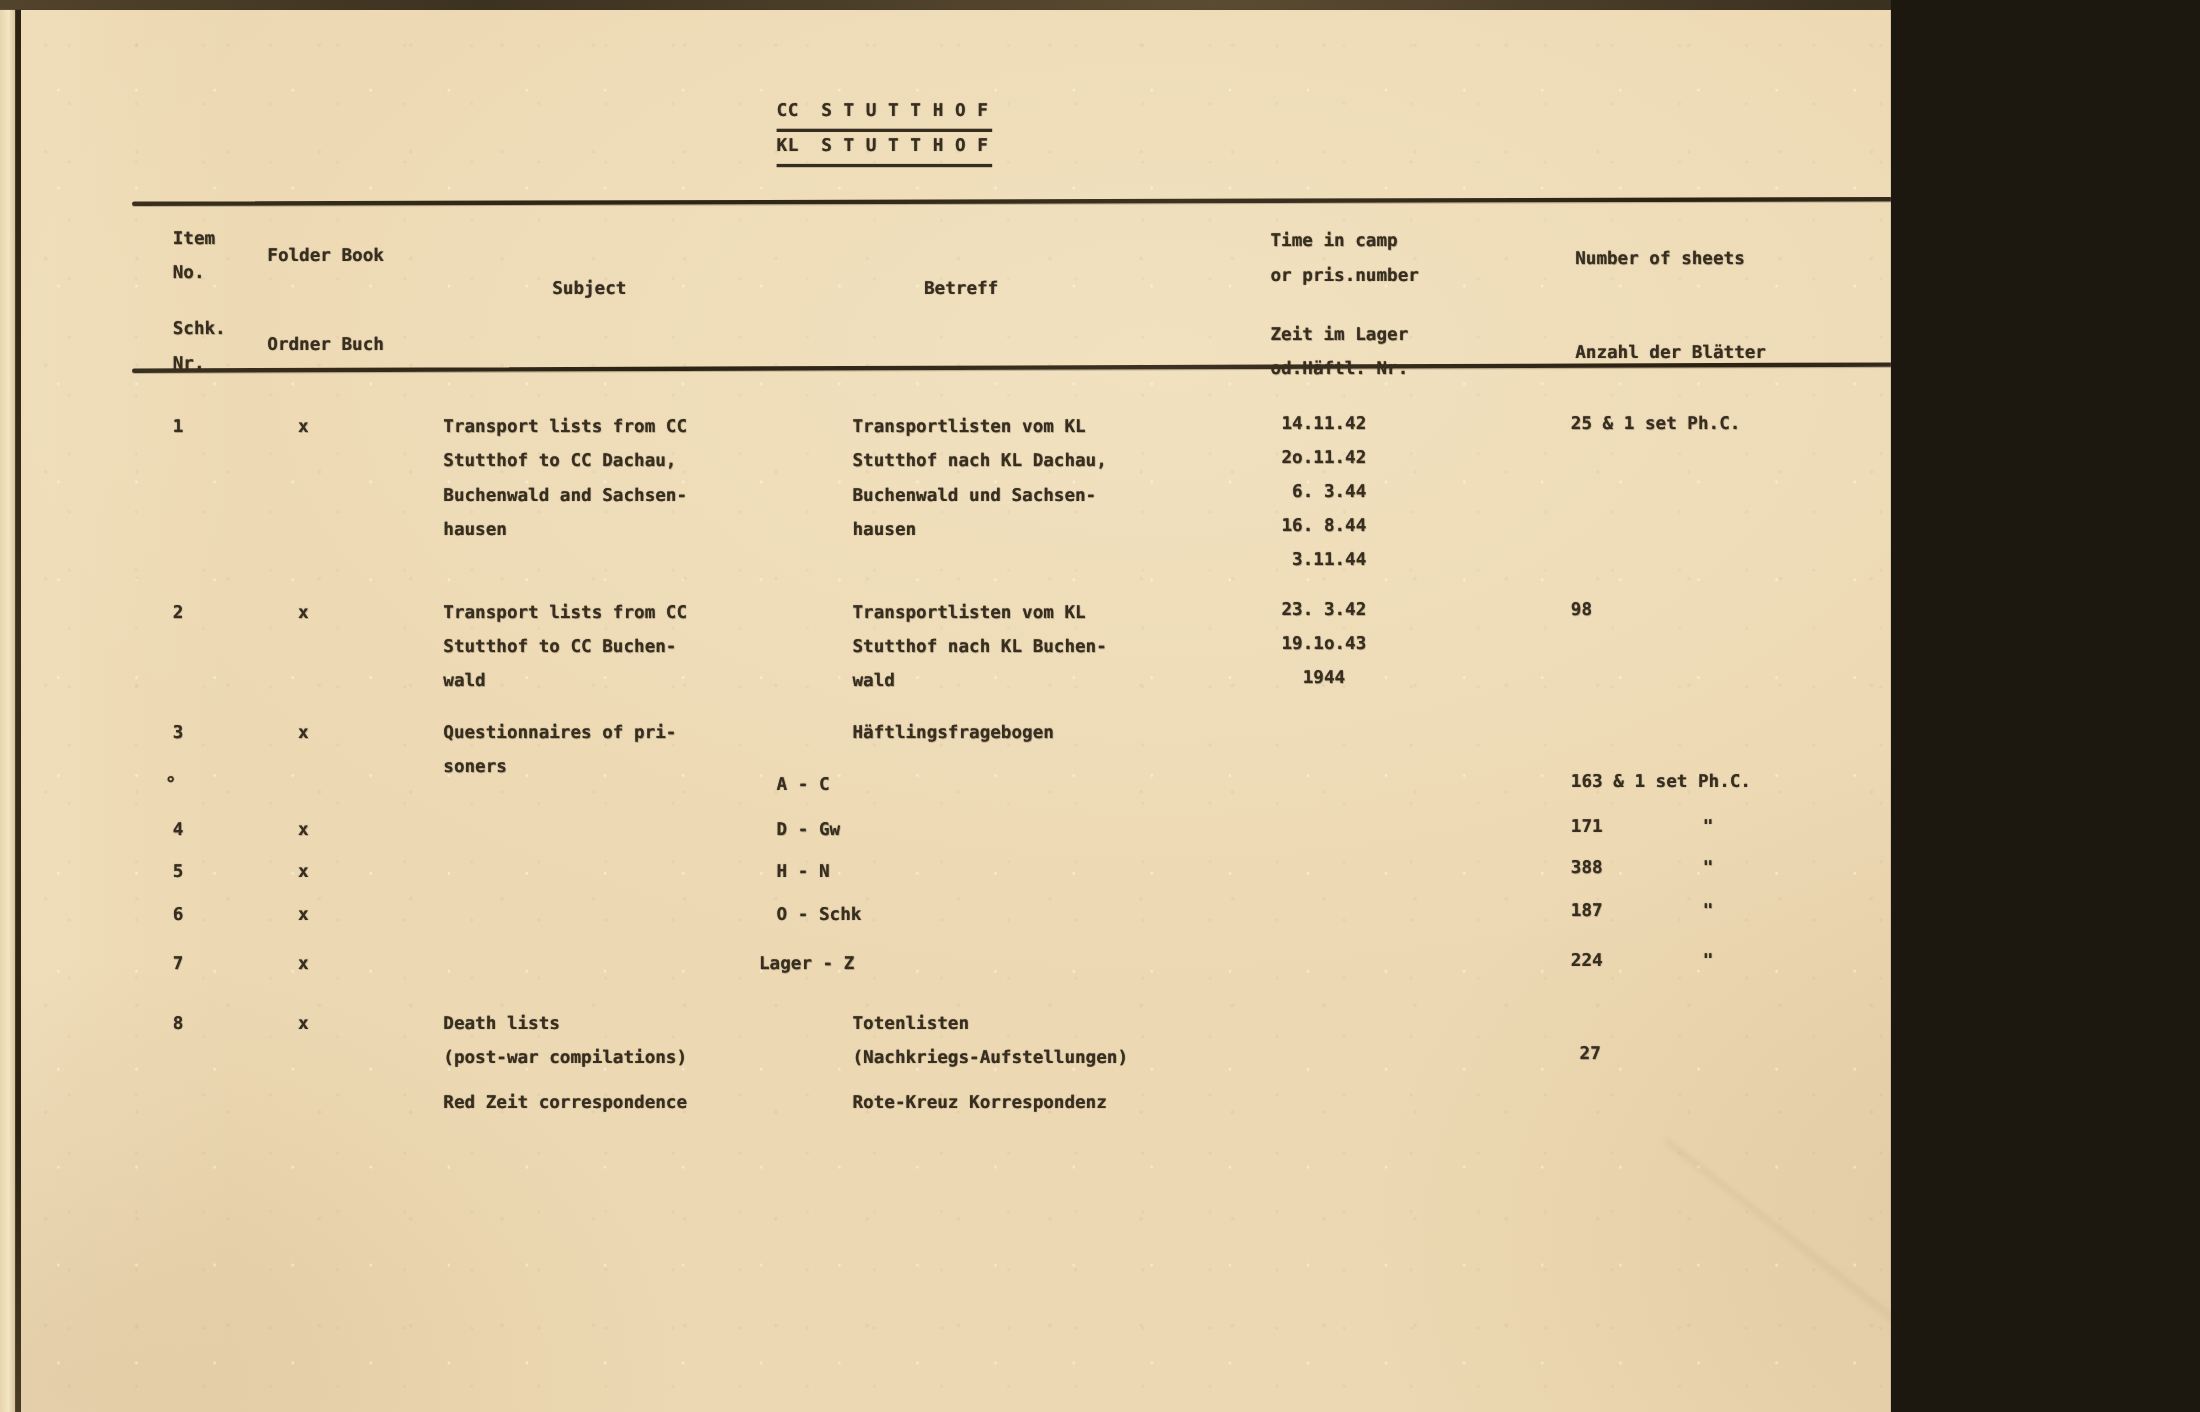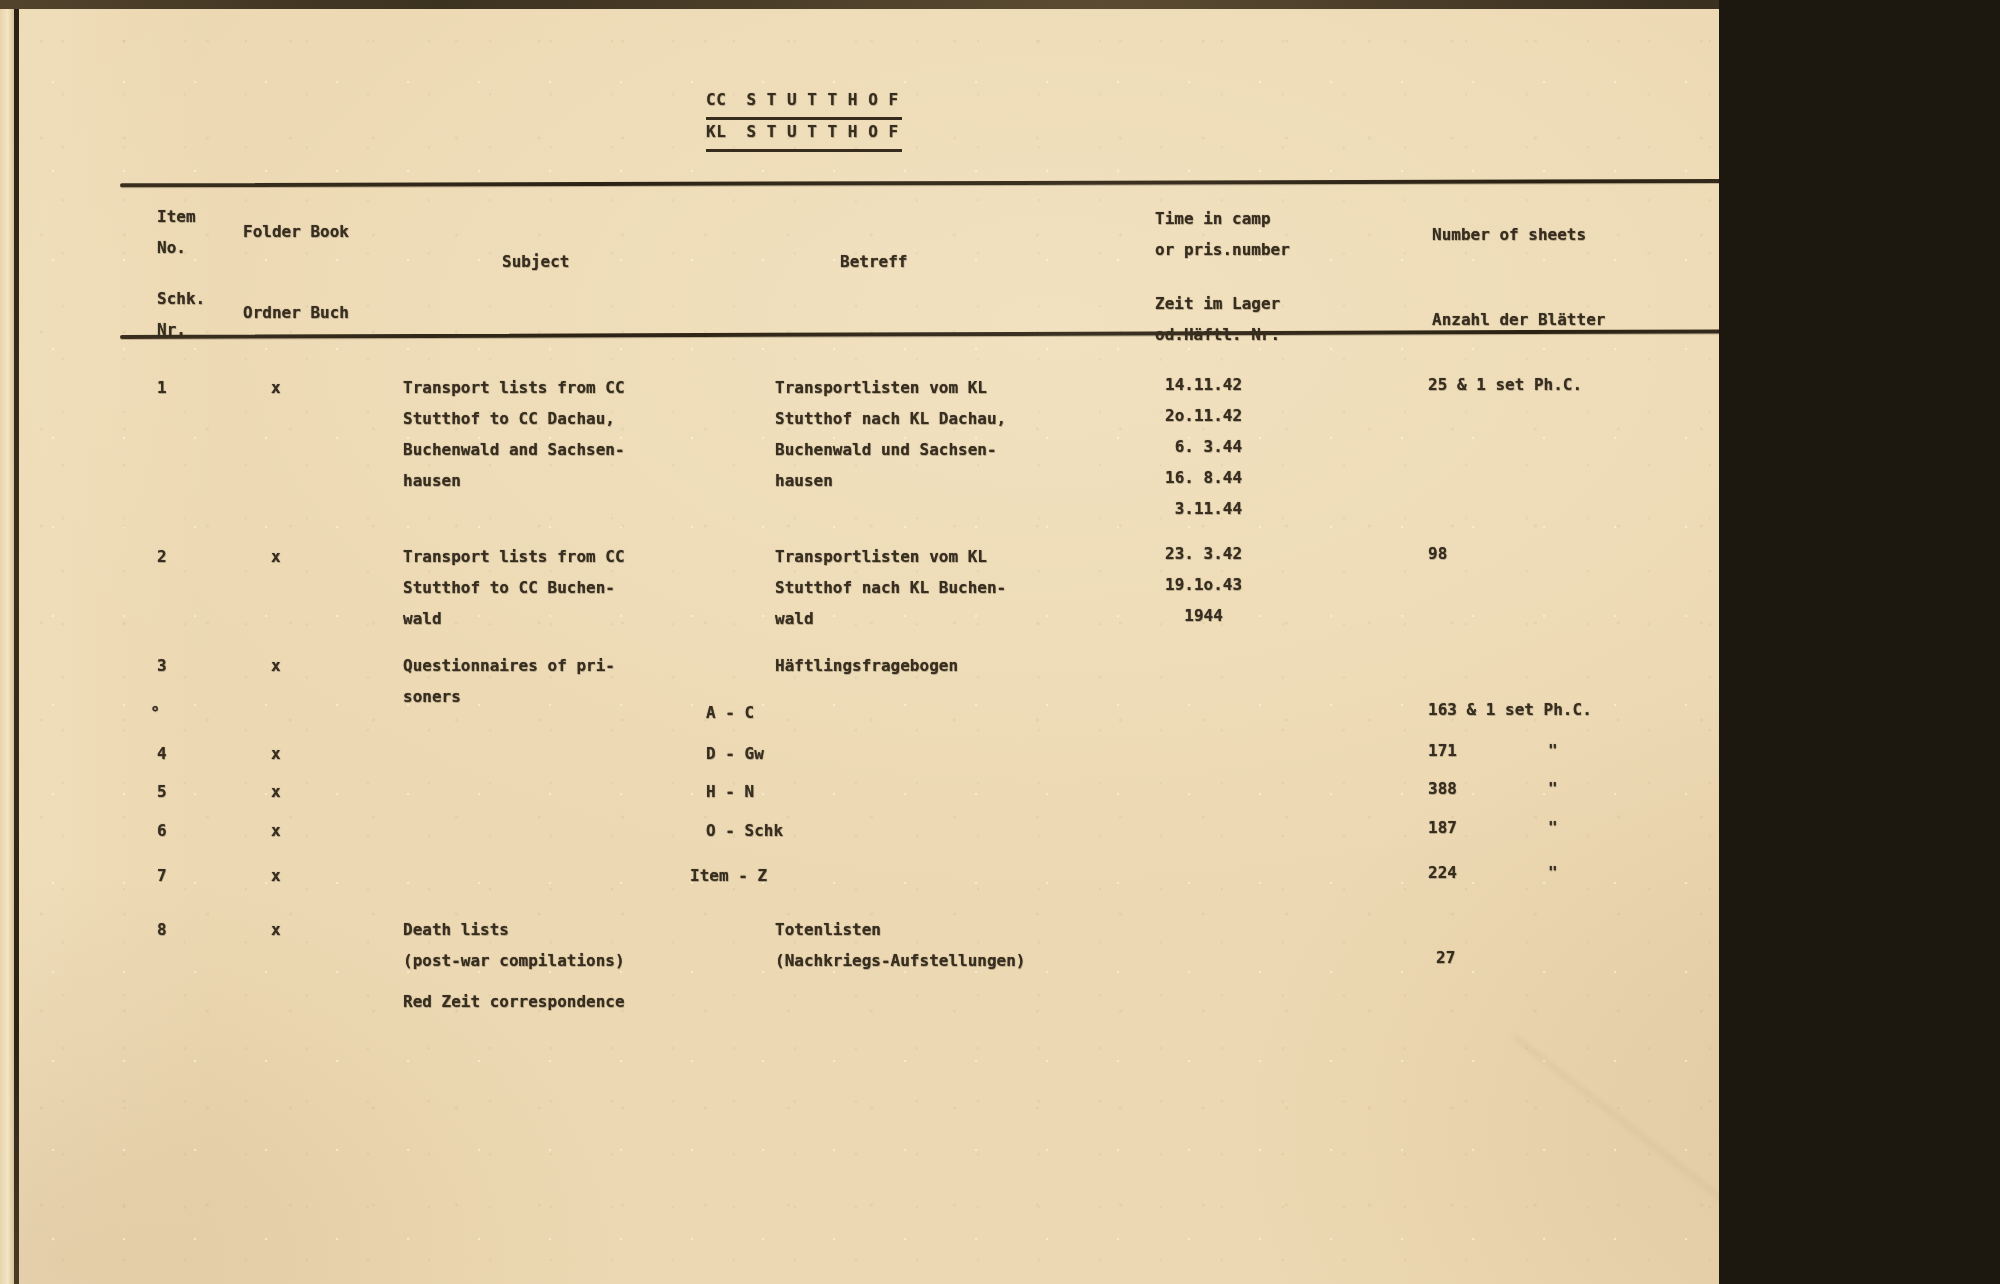--- a/index.html
+++ b/index.html
@@ -165,26 +165,27 @@
   <div class="t" style="left:1548px; top:773px;">"</div>
 
   <div class="t" style="left:157px; top:815px;">6</div>
   <div class="t" style="left:271px; top:815px;">x</div>
   <div class="t" style="left:706px; top:815px;">O - Schk</div>
   <div class="t" style="left:1428px; top:812px;">187</div>
   <div class="t" style="left:1548px; top:812px;">"</div>
 
   <div class="t" style="left:157px; top:860px;">7</div>
   <div class="t" style="left:271px; top:860px;">x</div>
-  <div class="t" style="left:690px; top:860px;">Item - Z</div>
+  <div class="t" style="left:690px; top:860px;">Lager - Z</div>
   <div class="t" style="left:1428px; top:857px;">224</div>
   <div class="t" style="left:1548px; top:857px;">"</div>
 
   <div class="t" style="left:157px; top:914px;">8</div>
   <div class="t" style="left:271px; top:914px;">x</div>
   <div class="t" style="left:403px; top:914px;">Death lists
 (post-war compilations)</div>
   <div class="t" style="left:775px; top:914px;">Totenlisten
 (Nachkriegs-Aufstellungen)</div>
   <div class="t" style="left:1436px; top:942px;">27</div>
 
   <div class="t" style="left:403px; top:986px;">Red Zeit correspondence</div>
+  <div class="t" style="left:775px; top:986px;">Rote-Kreuz Korrespondenz</div>
 </div>
 
 </body></html>

